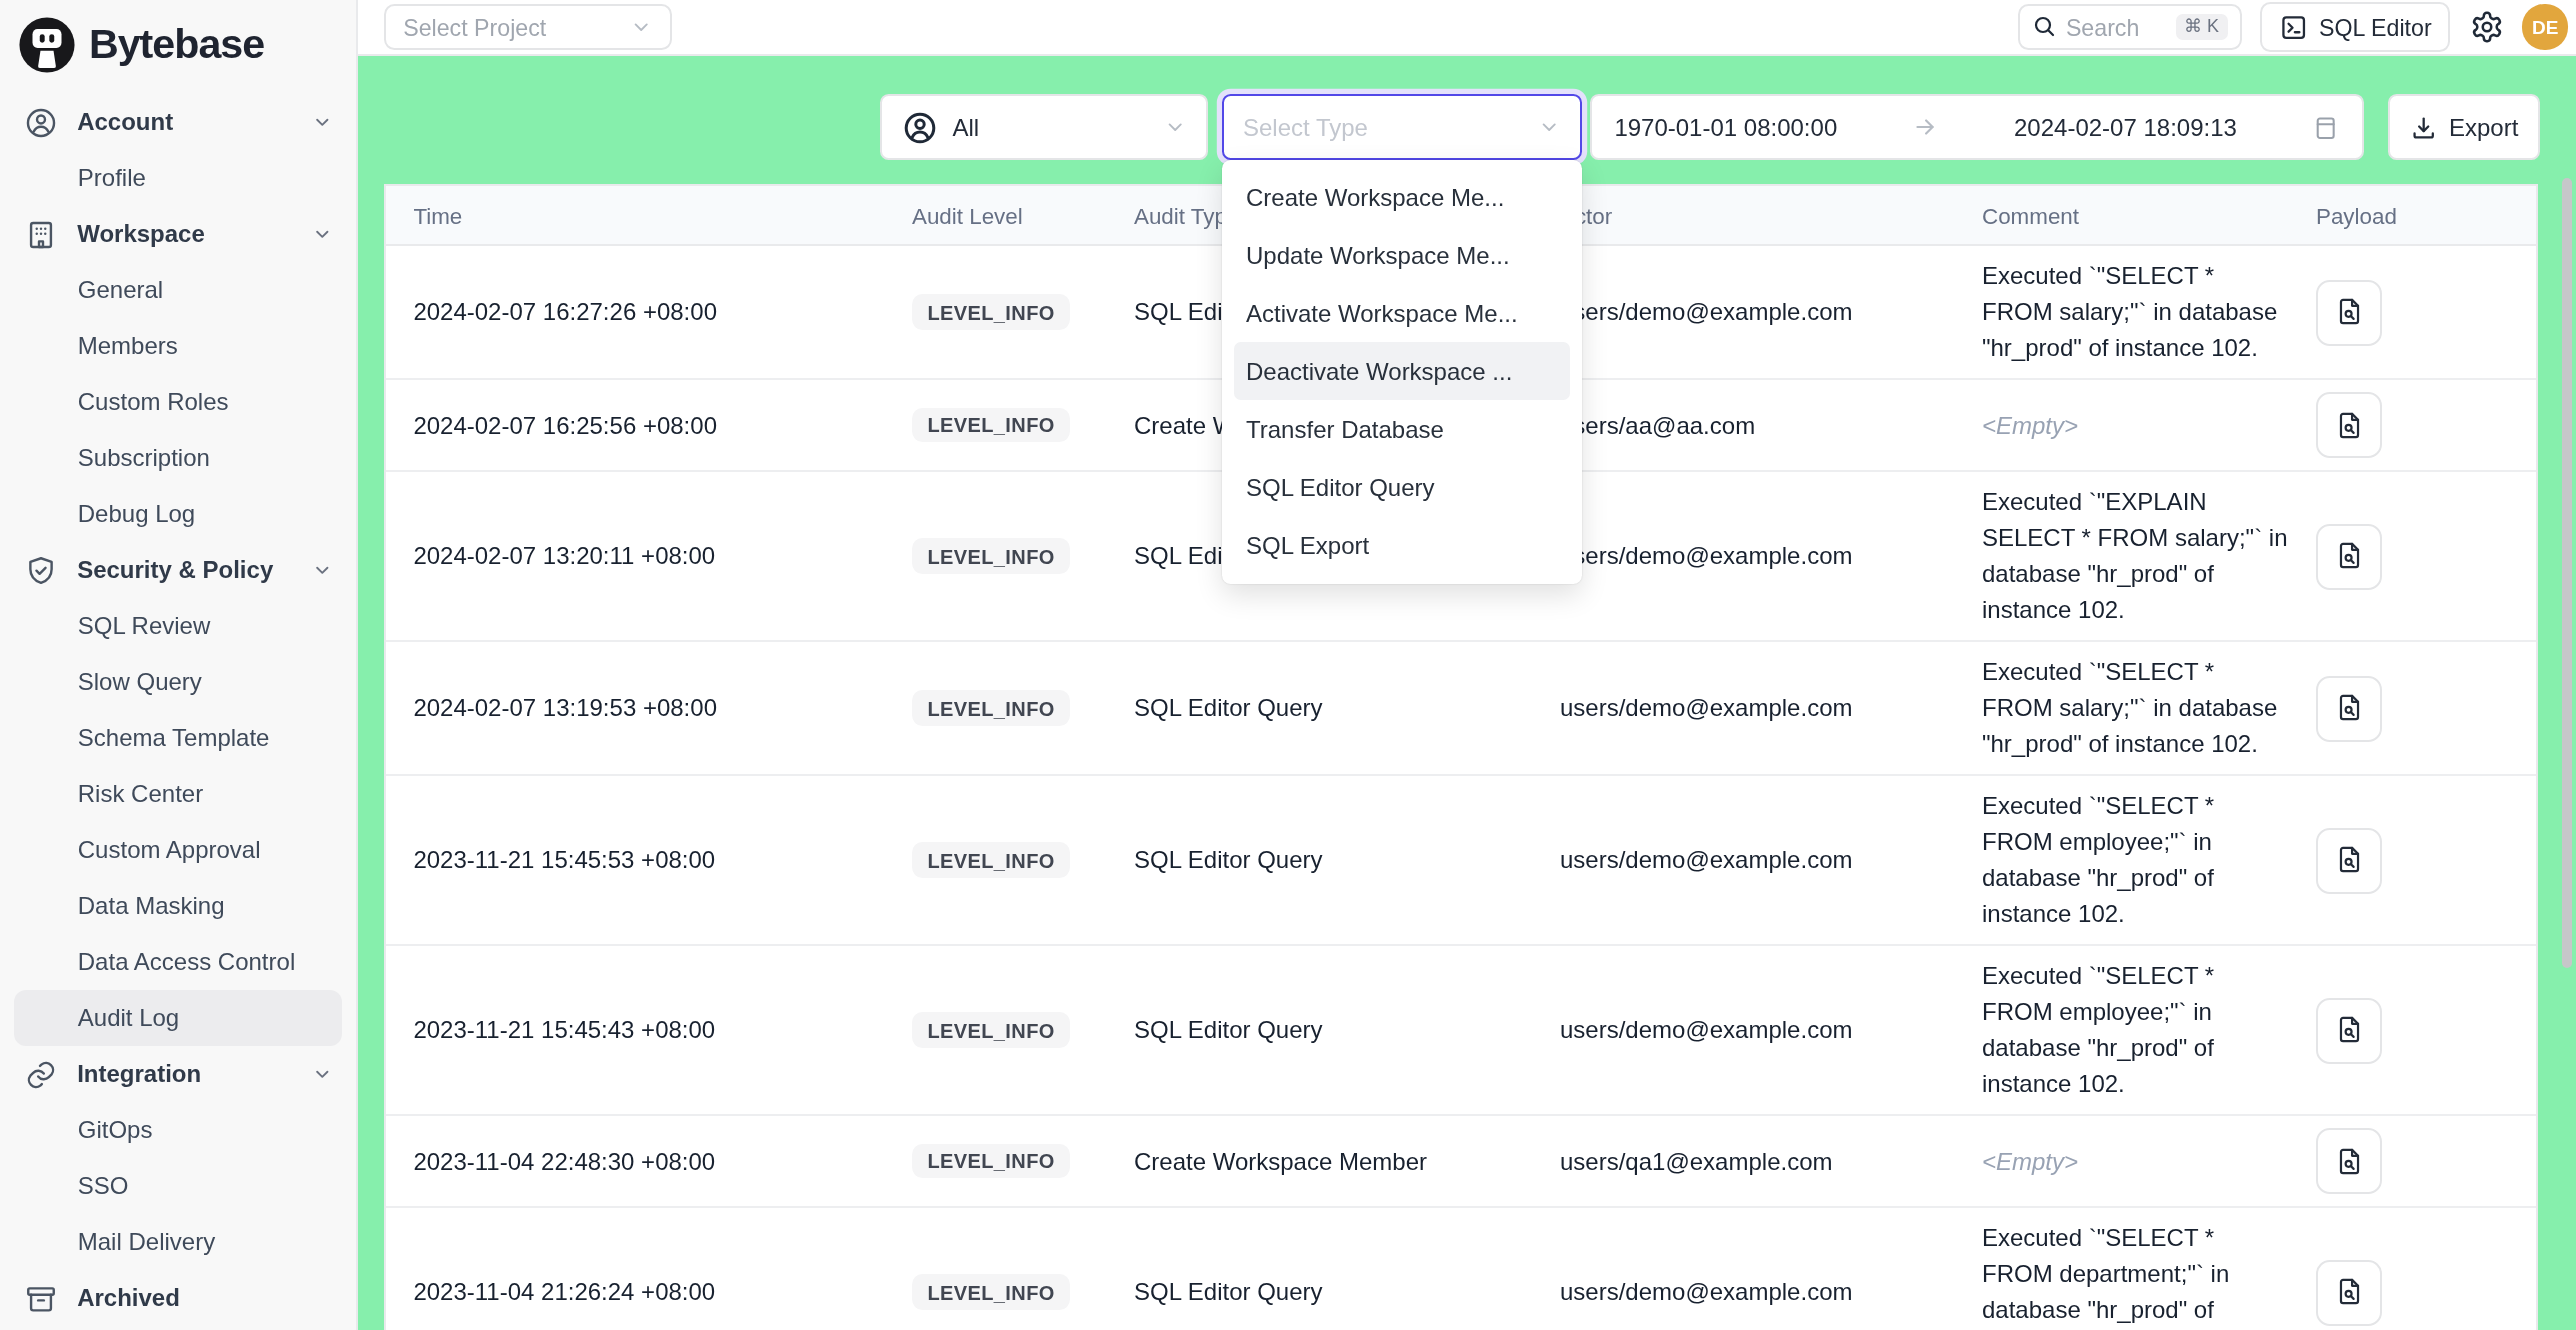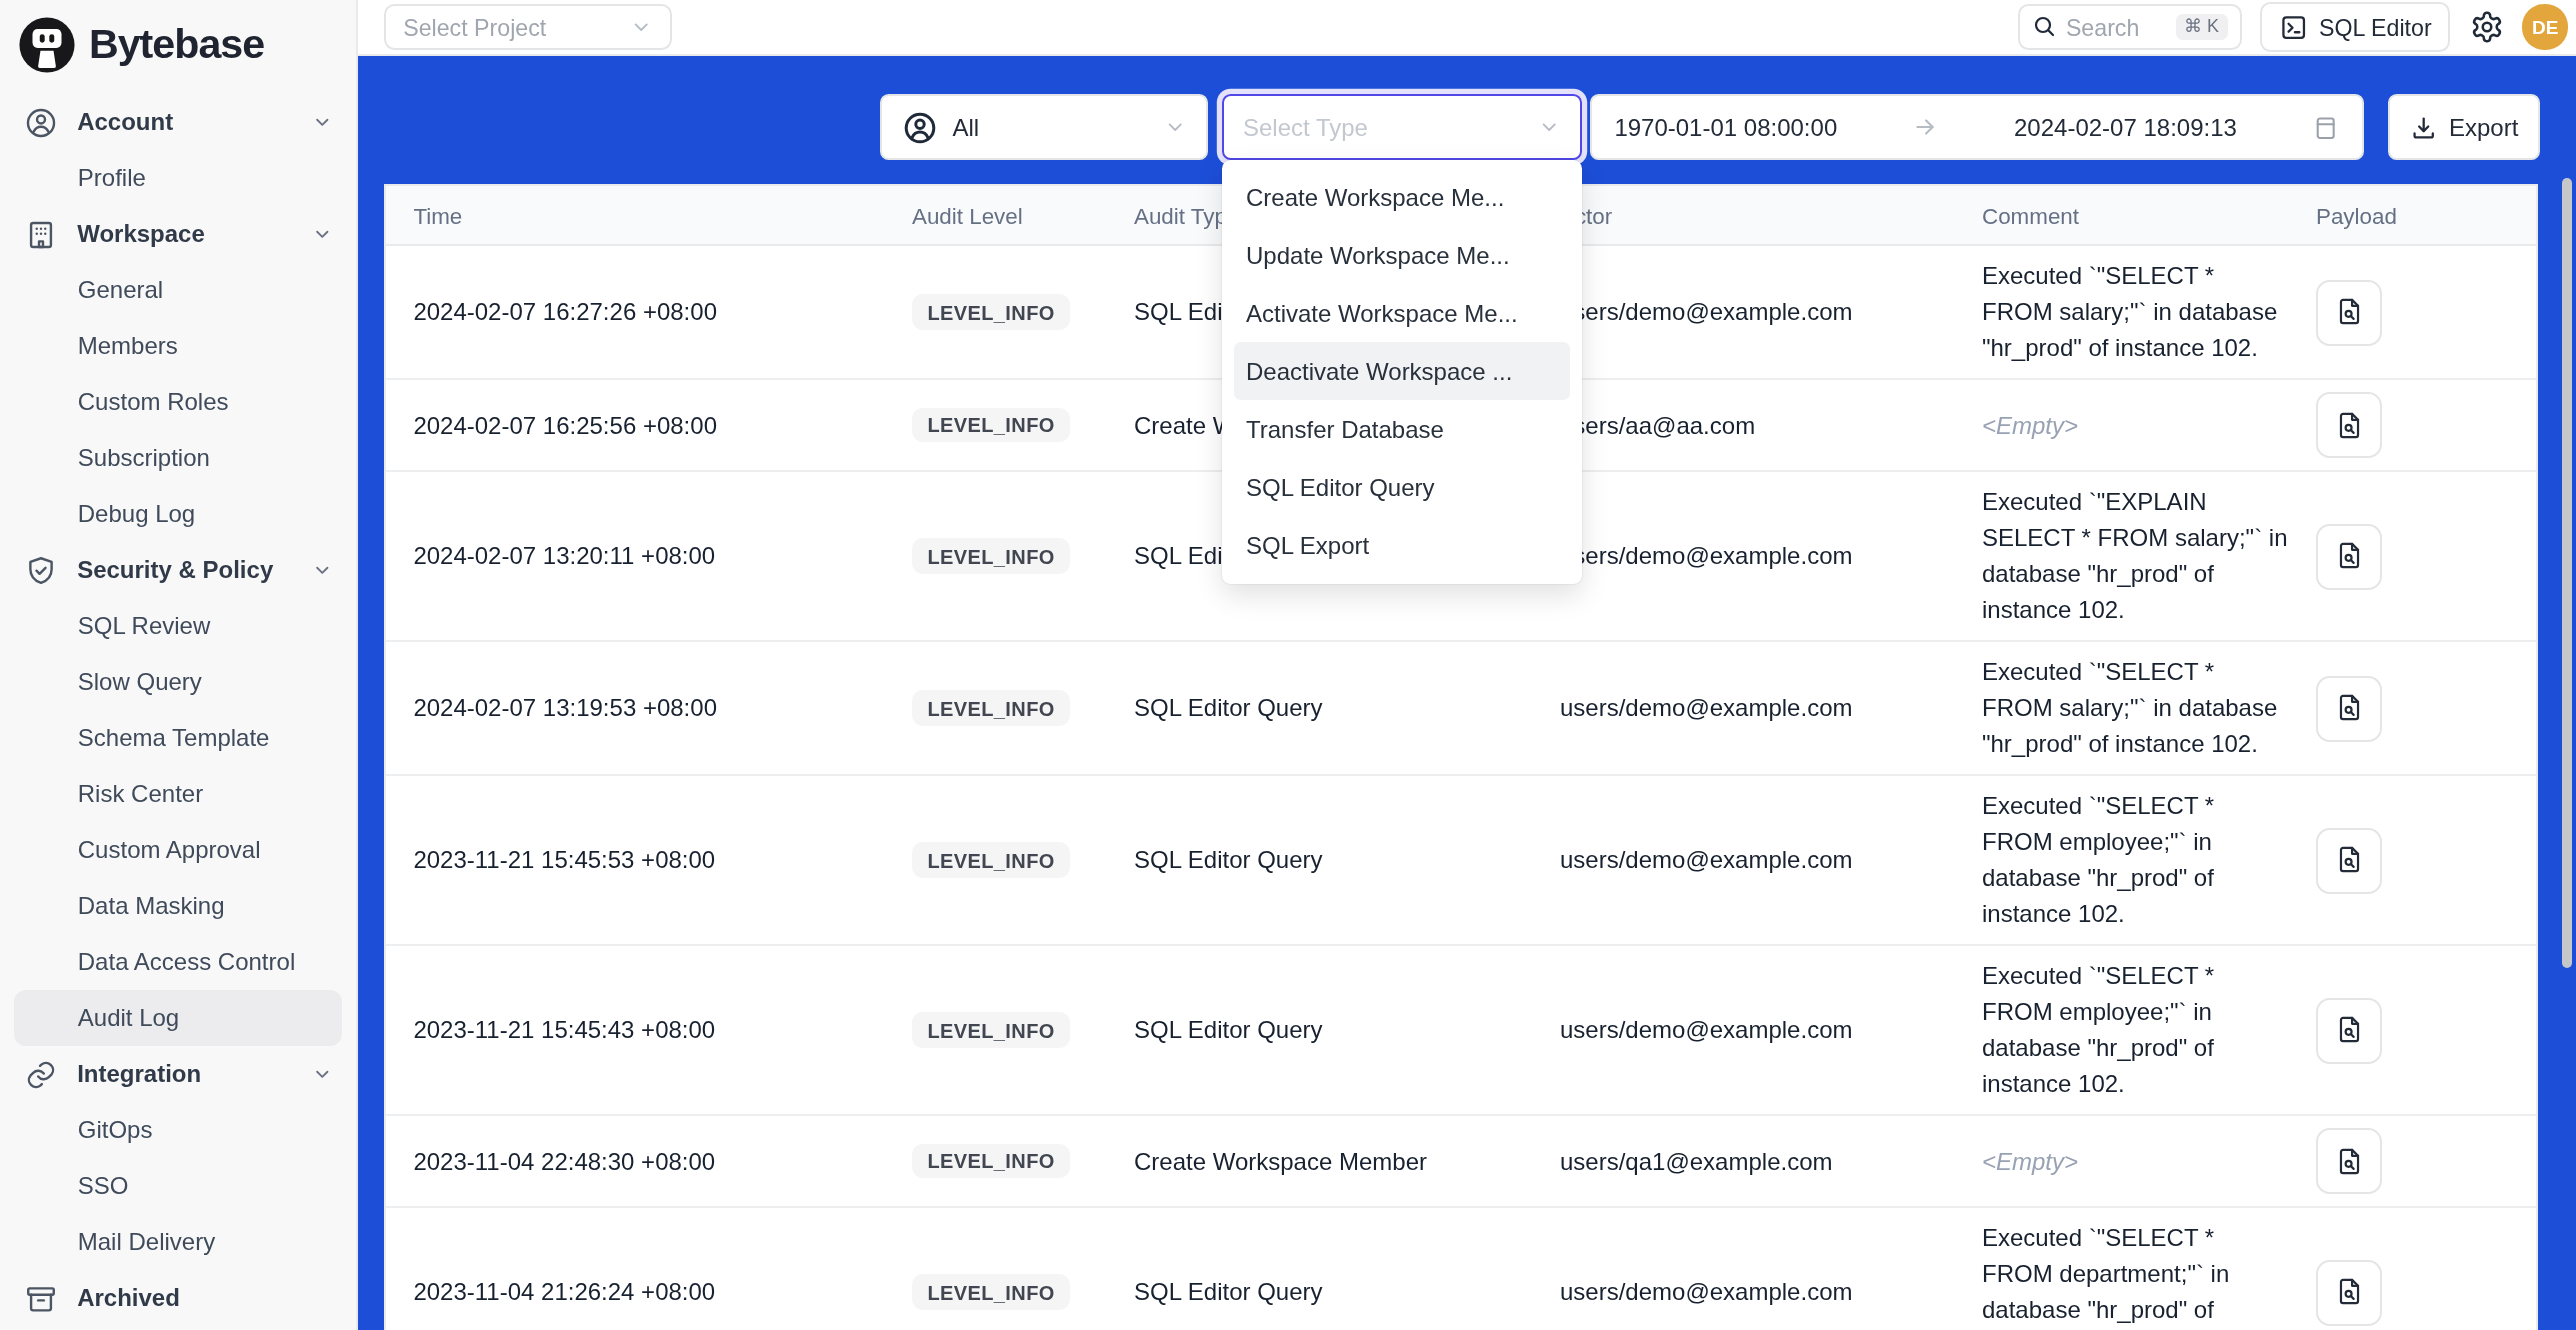--- a/index.html
+++ b/index.html
@@ -1,16 +1,16 @@
 <!DOCTYPE html>
 <html style="font-size:13.7px"><head>
 <meta charset="utf-8">
 <style>
   html,body{margin:0;padding:0;background:#fff;}
-  #stage{width:2576px;height:1330px;overflow:hidden;position:relative;background:#1d4ed8;}
+  #stage{width:2576px;height:1330px;overflow:hidden;position:relative;background:#86efac;}
   #app{width:1288px;height:665px;transform:scale(2);transform-origin:0 0;position:relative;
        font-family:"Liberation Sans",sans-serif;overflow:hidden;color:#18212f;}
   svg{display:block;}
   
   .sidebar{position:absolute;left:0;top:0;width:179px;height:665px;background:#f8f8f8;
            border-right:0.9px solid #e9eaec;box-sizing:border-box;}
   .logo-row{display:flex;align-items:center;gap:6.9px;padding:7.7px 8.6px 5.2px 8.6px;}
   .logo-word{font-size:20.6px;font-weight:800;color:#1f2430;letter-spacing:-0.5px;}
   .sb-nav{margin-top:5.2px;}
   .sb-item{height:28px;margin:0 6.9px;border-radius:6px;display:flex;align-items:center;

